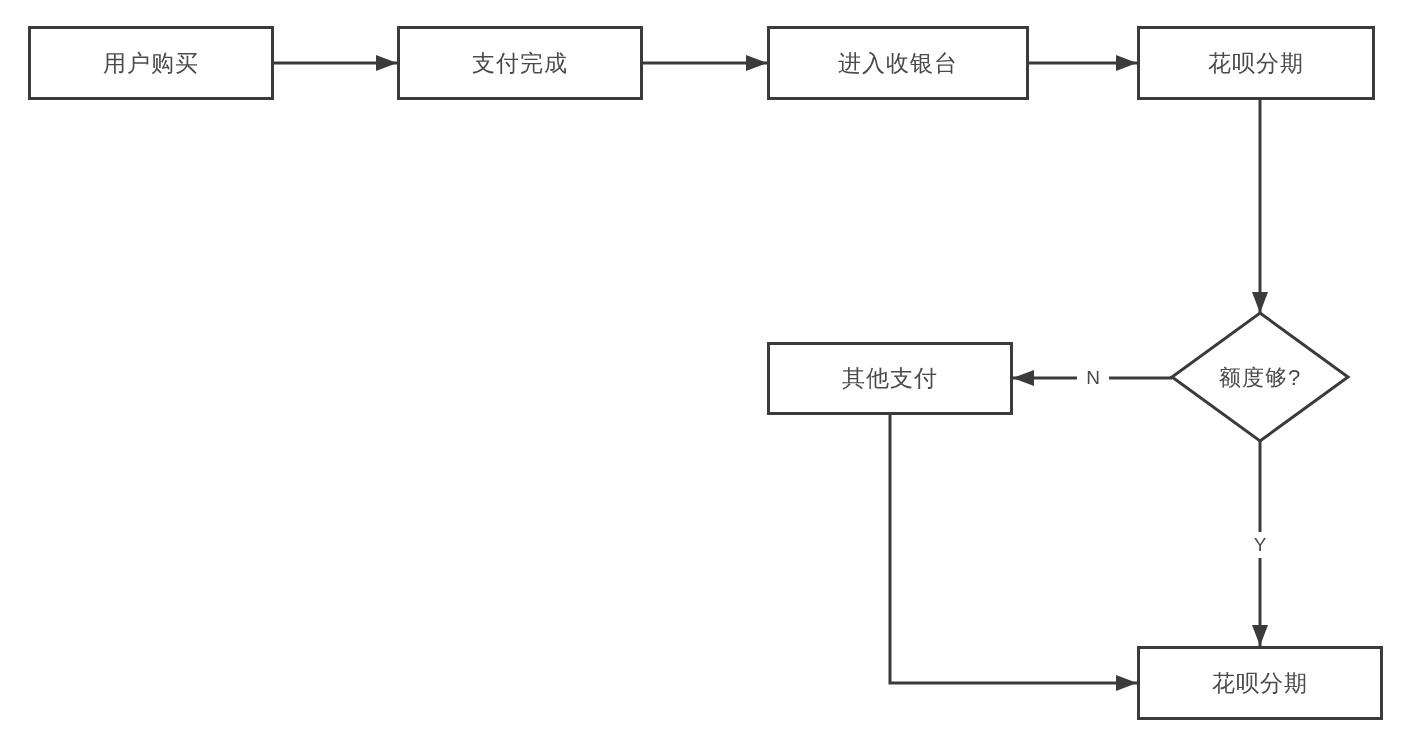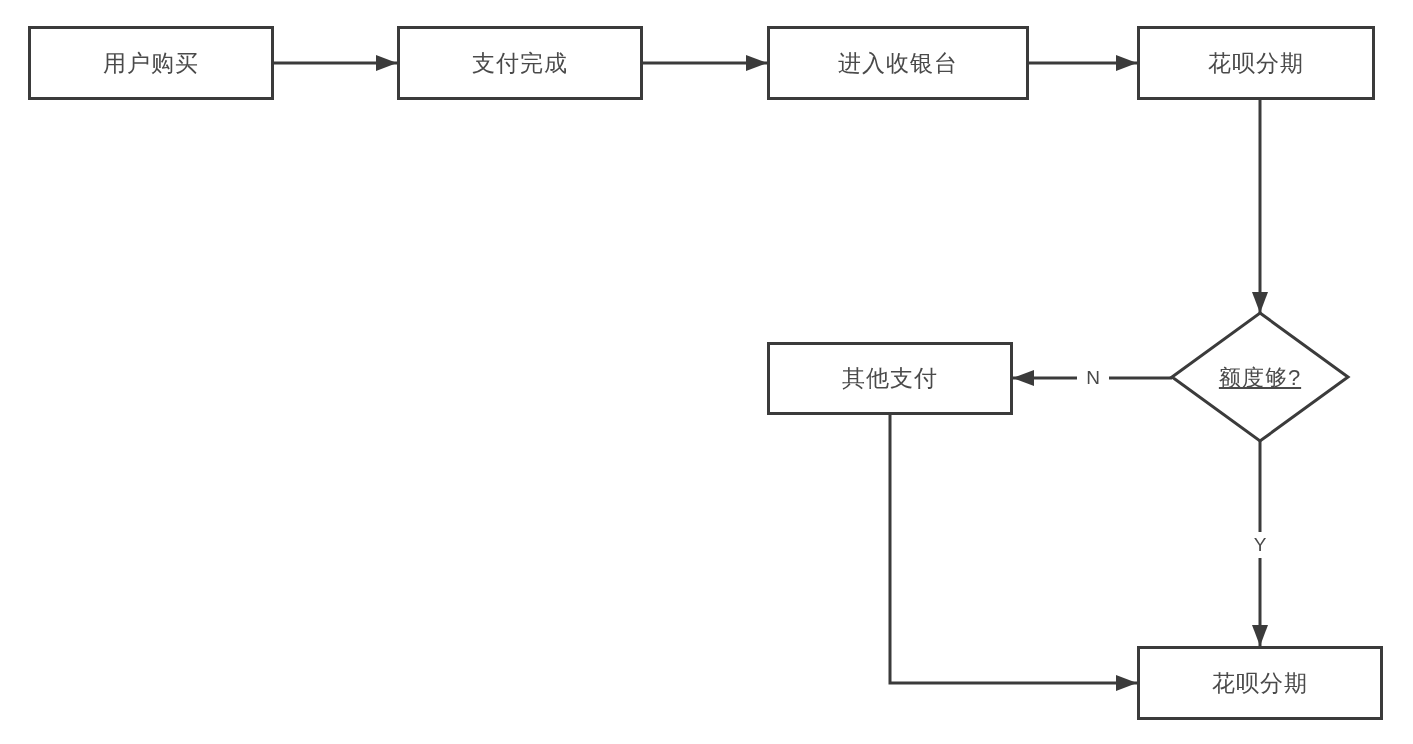--- a/index.html
+++ b/index.html
@@ -43,21 +43,20 @@
   .diamond-label {
     position: absolute;
     left: 1172px;
     top: 363px;
     width: 176px;
     text-align: center;
     color: #4a4a4a;
     font-size: 22px;
     letter-spacing: 1px;
     white-space: nowrap;
-    text-decoration: underline;
   }
   .edge-label {
     position: absolute;
     width: 32px;
     text-align: center;
     background: #ffffff;
     color: #4a4a4a;
     font-size: 19px;
     line-height: 26px;
   }

